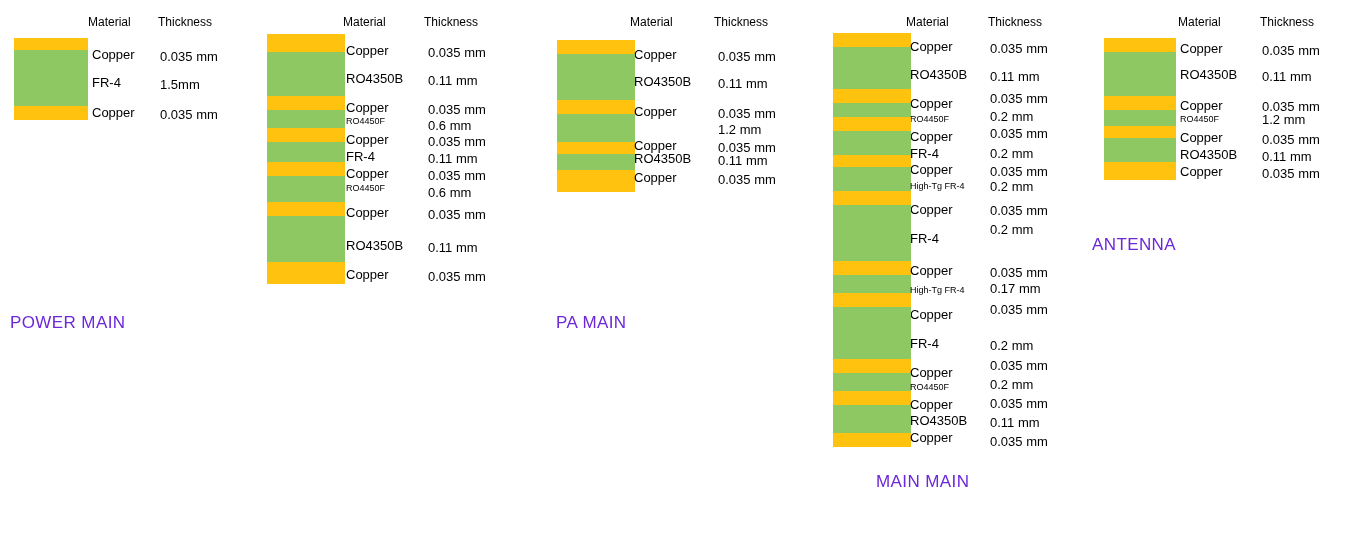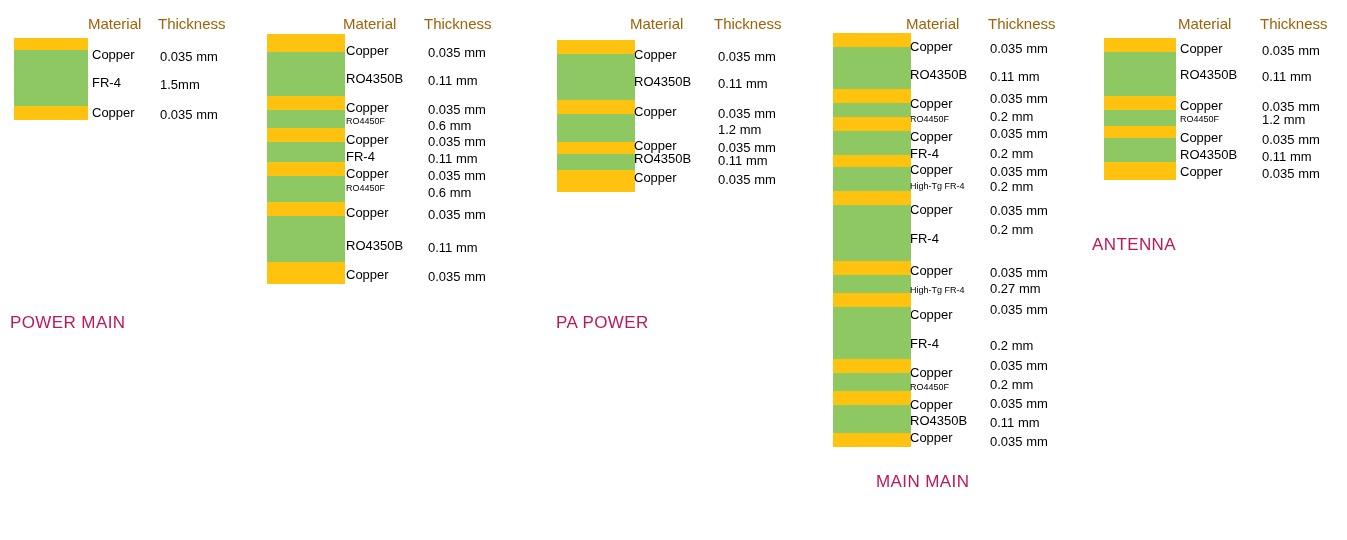--- a/index.html
+++ b/index.html
@@ -13,41 +13,41 @@
     position: relative;
     font-family: "Liberation Sans", sans-serif;
     color: #000000;
     overflow: hidden;
   }
   .stackup {
     position: absolute;
   }
   .hdr {
     position: absolute;
-    font-size: 15px;
-    color: #a16207;
+    font-size: 12px;
+    color: #000000;
     white-space: nowrap;
   }
   .layer-bar {
     position: absolute;
     left: 0;
   }
   .lbl-mat, .lbl-thk {
     position: absolute;
     white-space: nowrap;
     font-size: 13px;
     line-height: 1;
     color: #000;
   }
   .board-title {
     position: absolute;
     font-size: 17px;
     letter-spacing: 0.4px;
     white-space: nowrap;
-    color: #be185d;
+    color: #6d28d9;
   }
 </style>
 </head>
 <body>
 
 <div id="root">
     <div class="stackup" style="left: 0px; top: 0px; width: 1347px; height: 540px; pointer-events: none;">
       <div class="hdr" style="position: absolute; left: 88px; top: 15px;">Material</div>
       <div class="hdr" style="position: absolute; left: 158px; top: 15px;">Thickness</div>
       <div class="layer-bar" style="position: absolute; left: 14px; top: 38px; width: 74px; height: 12px; background: rgb(255, 194, 14);"></div>
@@ -114,21 +114,21 @@
       <div class="lbl-thk" style="left: 718px; top: 123px; font-size: 13px;">1.2 mm</div>
       <div class="layer-bar" style="position: absolute; left: 557px; top: 142px; width: 78px; height: 12px; background: rgb(255, 194, 14);"></div>
       <div class="lbl-mat" style="left: 634px; top: 139px; font-size: 13px;">Copper</div>
       <div class="lbl-thk" style="left: 718px; top: 141px; font-size: 13px;">0.035 mm</div>
       <div class="layer-bar" style="position: absolute; left: 557px; top: 154px; width: 78px; height: 16px; background: rgb(141, 200, 99);"></div>
       <div class="lbl-mat" style="left: 634px; top: 152px; font-size: 13px;">RO4350B</div>
       <div class="lbl-thk" style="left: 718px; top: 154px; font-size: 13px;">0.11 mm</div>
       <div class="layer-bar" style="position: absolute; left: 557px; top: 170px; width: 78px; height: 22px; background: rgb(255, 194, 14);"></div>
       <div class="lbl-mat" style="left: 634px; top: 171px; font-size: 13px;">Copper</div>
       <div class="lbl-thk" style="left: 718px; top: 173px; font-size: 13px;">0.035 mm</div>
-      <div class="board-title" style="left: 556px; top: 313px;">PA POWER</div>
+      <div class="board-title" style="left: 556px; top: 313px;">PA MAIN</div>
     </div>
     <div class="stackup" style="left: 0px; top: 0px; width: 1347px; height: 540px; pointer-events: none;">
       <div class="hdr" style="position: absolute; left: 906px; top: 15px;">Material</div>
       <div class="hdr" style="position: absolute; left: 988px; top: 15px;">Thickness</div>
       <div class="layer-bar" style="position: absolute; left: 833px; top: 33px; width: 78px; height: 14px; background: rgb(255, 194, 14);"></div>
       <div class="lbl-mat" style="left: 910px; top: 40px; font-size: 13px;">Copper</div>
       <div class="lbl-thk" style="left: 990px; top: 42px; font-size: 13px;">0.035 mm</div>
       <div class="layer-bar" style="position: absolute; left: 833px; top: 47px; width: 78px; height: 42px; background: rgb(141, 200, 99);"></div>
       <div class="lbl-mat" style="left: 910px; top: 68px; font-size: 13px;">RO4350B</div>
       <div class="lbl-thk" style="left: 990px; top: 70px; font-size: 13px;">0.11 mm</div>
@@ -154,21 +154,21 @@
       <div class="lbl-mat" style="left: 910px; top: 203px; font-size: 13px;">Copper</div>
       <div class="lbl-thk" style="left: 990px; top: 204px; font-size: 13px;">0.035 mm</div>
       <div class="layer-bar" style="position: absolute; left: 833px; top: 205px; width: 78px; height: 56px; background: rgb(141, 200, 99);"></div>
       <div class="lbl-mat" style="left: 910px; top: 232px; font-size: 13px;">FR-4</div>
       <div class="lbl-thk" style="left: 990px; top: 223px; font-size: 13px;">0.2 mm</div>
       <div class="layer-bar" style="position: absolute; left: 833px; top: 261px; width: 78px; height: 14px; background: rgb(255, 194, 14);"></div>
       <div class="lbl-mat" style="left: 910px; top: 264px; font-size: 13px;">Copper</div>
       <div class="lbl-thk" style="left: 990px; top: 266px; font-size: 13px;">0.035 mm</div>
       <div class="layer-bar" style="position: absolute; left: 833px; top: 275px; width: 78px; height: 18px; background: rgb(141, 200, 99);"></div>
       <div class="lbl-mat" style="left: 910px; top: 286px; font-size: 9px;">High-Tg FR-4</div>
-      <div class="lbl-thk" style="left: 990px; top: 282px; font-size: 13px;">0.27 mm</div>
+      <div class="lbl-thk" style="left: 990px; top: 282px; font-size: 13px;">0.17 mm</div>
       <div class="layer-bar" style="position: absolute; left: 833px; top: 293px; width: 78px; height: 14px; background: rgb(255, 194, 14);"></div>
       <div class="lbl-mat" style="left: 910px; top: 308px; font-size: 13px;">Copper</div>
       <div class="lbl-thk" style="left: 990px; top: 303px; font-size: 13px;">0.035 mm</div>
       <div class="layer-bar" style="position: absolute; left: 833px; top: 307px; width: 78px; height: 52px; background: rgb(141, 200, 99);"></div>
       <div class="lbl-mat" style="left: 910px; top: 337px; font-size: 13px;">FR-4</div>
       <div class="lbl-thk" style="left: 990px; top: 339px; font-size: 13px;">0.2 mm</div>
       <div class="layer-bar" style="position: absolute; left: 833px; top: 359px; width: 78px; height: 14px; background: rgb(255, 194, 14);"></div>
       <div class="lbl-mat" style="left: 910px; top: 366px; font-size: 13px;">Copper</div>
       <div class="lbl-thk" style="left: 990px; top: 359px; font-size: 13px;">0.035 mm</div>
       <div class="layer-bar" style="position: absolute; left: 833px; top: 373px; width: 78px; height: 18px; background: rgb(141, 200, 99);"></div>

